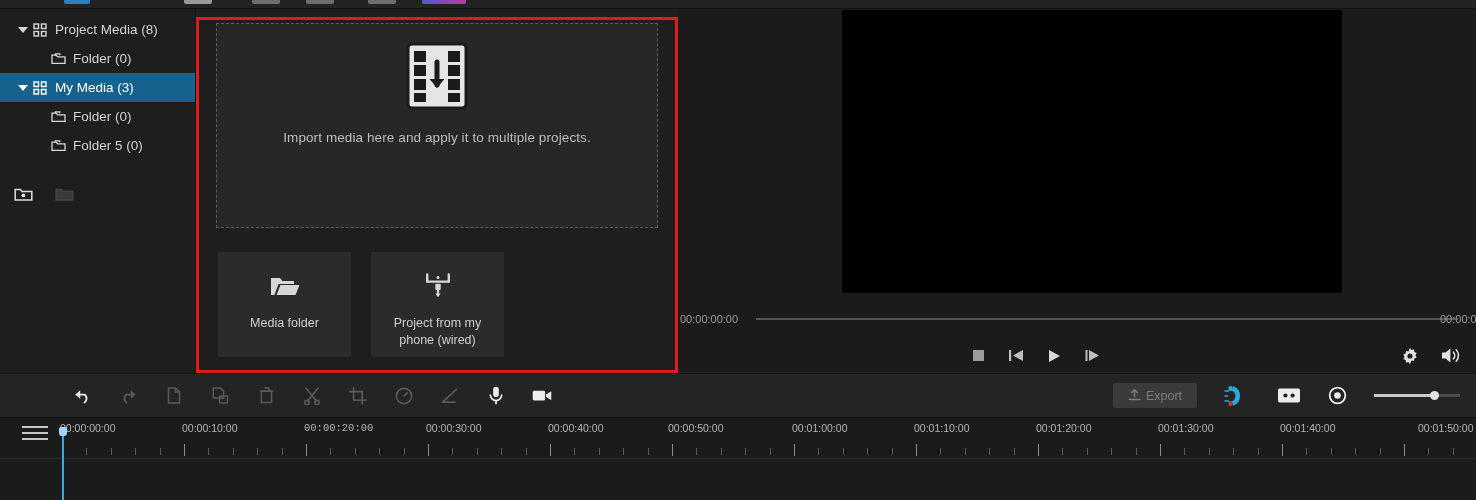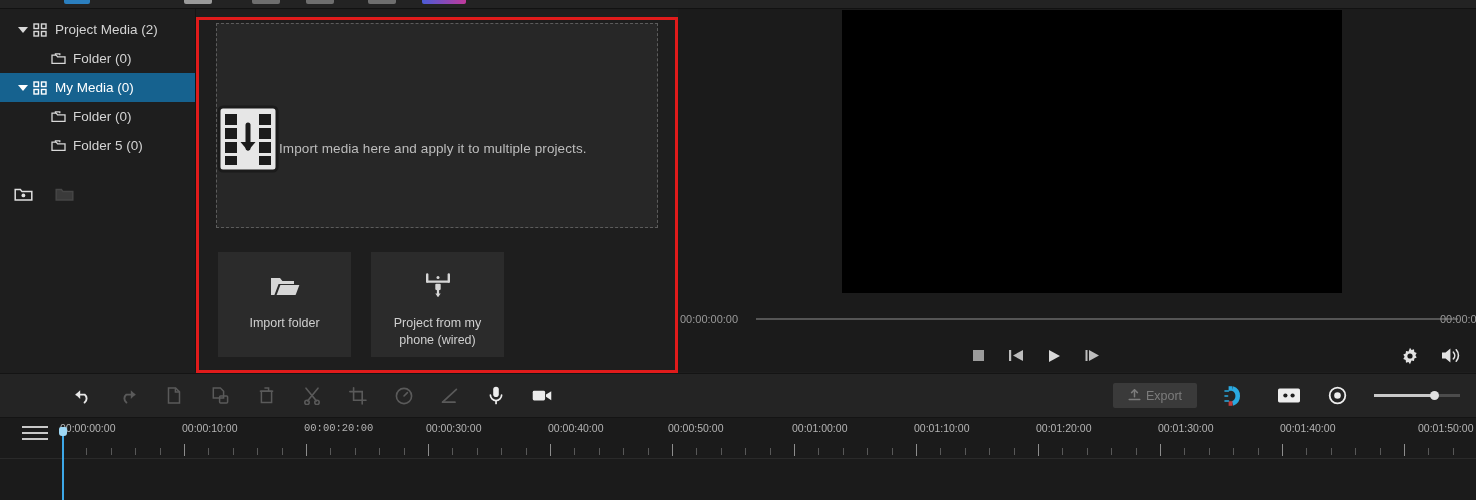--- a/index.html
+++ b/index.html
@@ -78,23 +78,23 @@
     width: 482px; height: 356px;
     border: 3px solid #e01b1b;
     pointer-events: none;
     z-index: 20;
   }
   .dropzone {
     position: absolute; left: 20px; top: 14px;
     width: 442px; height: 205px;
     border: 1px dashed #5c5c5c;
     background: #272727;
-    display: flex; 
+    display: flex; flex-direction: column;
     align-items: center; justify-content: flex-start;
-    padding-top: 26px;
+    padding-top: 18px;
   }
   .film-icon { width: 62px; height: 68px; }
   .dz-text {
     margin-top: 20px;
     color: #bdbdbd;
     font-size: 13.5px;
     letter-spacing: .1px;
   }
 
   .import-btns {
@@ -254,21 +254,21 @@
             </svg>
         </span>
         <span class="ico">
           <svg width="14" height="14" viewBox="0 0 14 14" fill="none" stroke="#d8d8d8" stroke-width="1.4">
             <rect x="1" y="1" width="4.5" height="4.5"></rect>
               <rect x="8.5" y="1" width="4.5" height="4.5"></rect>
             <rect x="1" y="8.5" width="4.5" height="4.5"></rect>
               <rect x="8.5" y="8.5" width="4.5" height="4.5"></rect>
           </svg>
         </span>
-        <span class="lbl">Project Media (2)</span>
+        <span class="lbl">Project Media (8)</span>
       </div>
 
       <div class="tree-row child">
         <span class="caret"></span>
         <span class="ico">
           <svg width="15" height="13" viewBox="0 0 15 13" fill="none" stroke="#d8d8d8" stroke-width="1.3">
             <path d="M1 11.3 V3.2 h4.2 l1.4 1.7 H14 v6.4 z"></path>
             <path d="M4.4 3.2 V1.9 h4.4 v1.3"></path>
           </svg>
         </span>
@@ -282,21 +282,21 @@
             </svg>
         </span>
         <span class="ico">
           <svg width="14" height="14" viewBox="0 0 14 14" fill="none" stroke="#ffffff" stroke-width="1.4">
             <rect x="1" y="1" width="4.5" height="4.5"></rect>
               <rect x="8.5" y="1" width="4.5" height="4.5"></rect>
             <rect x="1" y="8.5" width="4.5" height="4.5"></rect>
               <rect x="8.5" y="8.5" width="4.5" height="4.5"></rect>
           </svg>
         </span>
-        <span class="lbl">My Media (0)</span>
+        <span class="lbl">My Media (3)</span>
       </div>
 
       <div class="tree-row child">
         <span class="caret"></span>
         <span class="ico">
           <svg width="15" height="13" viewBox="0 0 15 13" fill="none" stroke="#d8d8d8" stroke-width="1.3">
             <path d="M1 11.3 V3.2 h4.2 l1.4 1.7 H14 v6.4 z"></path>
             <path d="M4.4 3.2 V1.9 h4.4 v1.3"></path>
           </svg>
         </span>
@@ -353,21 +353,21 @@
 
     <div class="import-btns">
 
       <div class="imp-btn">
         <span class="bicon">
           <svg width="30" height="24" viewBox="0 0 30 24" fill="#d6d6d6">
             <path d="M1 21 V4 h9 l2.4 3 H24 v3 H8.6 L4.4 21 Z"></path>
             <path d="M6.6 21 L10.4 11 H29.4 L25.6 21 Z"></path>
           </svg>
         </span>
-        <div class="blabel">Import folder</div>
+        <div class="blabel">Media folder</div>
       </div>
 
       <div class="imp-btn">
         <span class="bicon">
           <svg width="26" height="28" viewBox="0 0 26 28" fill="none" stroke="#d6d6d6" stroke-width="2.4" stroke-linecap="round">
             <path d="M2.2 2.4 V9.6"></path>
             <path d="M23.8 2.4 V9.6"></path>
             <path d="M2.2 9.6 H23.8"></path>
             <circle cx="13" cy="5.6" r="1.5" fill="#d6d6d6" stroke="none"></circle>
             <rect x="10.3" y="11.8" width="5.4" height="6.2" rx="1" fill="#d6d6d6" stroke="none"></rect>

